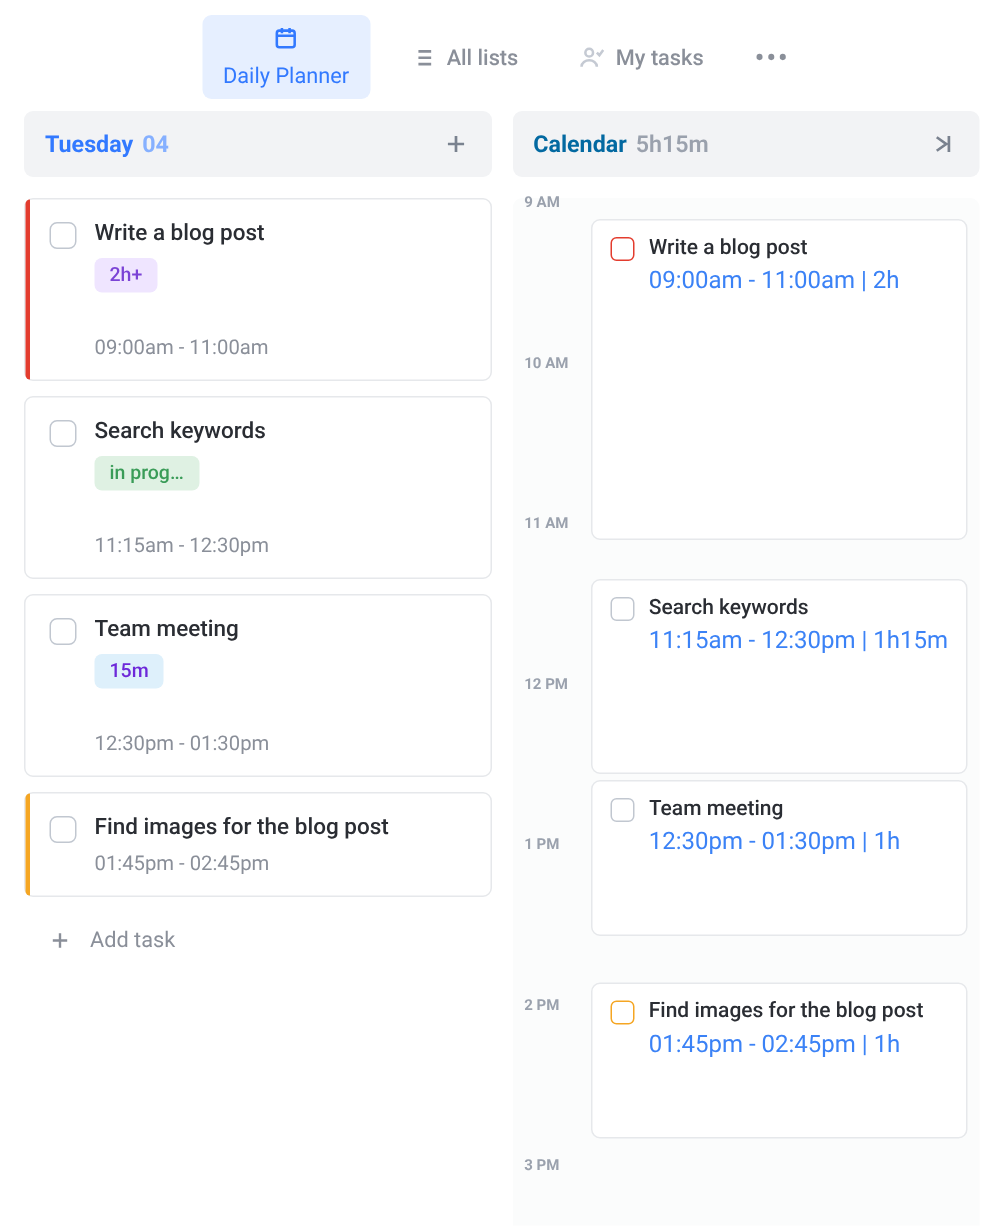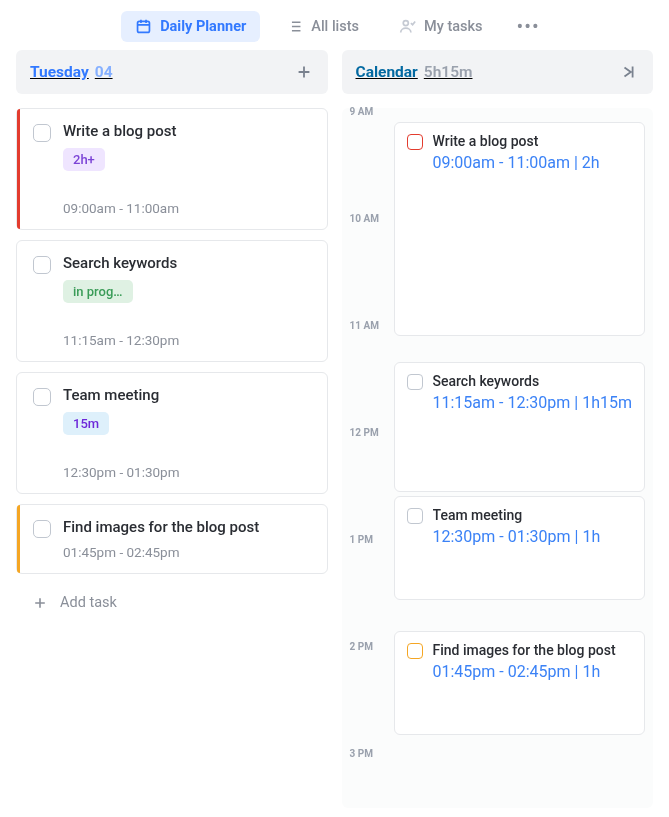--- a/index.html
+++ b/index.html
@@ -1,28 +1,28 @@
 <!DOCTYPE html>
 <html><head>
   <meta charset="utf-8">
   <style>
     * { margin: 0; padding: 0; box-sizing: border-box; font-family: -apple-system, BlinkMacSystemFont, "Segoe UI", Roboto, sans-serif; }
     body { background: #fff; width: 669px; height: 817px; overflow: hidden; }
     
     .top-nav { display: flex; align-items: center; justify-content: center; gap: 12px; padding: 10px 0 8px; }
     .nav-item { display: flex; align-items: center; gap: 8px; padding: 7px 14px; border-radius: 6px; cursor: pointer; color: #8a8f99; font-size: 14.5px; font-weight: 500; }
-    .nav-item.active { background: #e6efff; color: #3279ff; font-weight: 700; }
+    .nav-item.active { background: #e6efff; color: #3279ff; font-weight: 400; flex-direction: column; }
     .nav-icon { display: inline-flex; width: 17px; height: 17px; }
     .more-dots { color: #8a8f99; font-size: 20px; padding: 4px 8px; cursor: pointer; letter-spacing: 1px; }
     
     .main-area { display: flex; gap: 14px; padding: 0 16px; }
     .column { flex: 1; min-width: 0; }
     
     .col-header { display: flex; align-items: center; justify-content: space-between; background: #f2f3f5; border-radius: 6px; padding: 10px 14px; margin-bottom: 14px; height: 44px; }
-    .col-header-left { display: flex; align-items: flex-end; gap: 6px; text-decoration: underline; }
+    .col-header-left { display: flex; align-items: flex-end; gap: 6px; }
     .col-title { font-size: 15.5px; font-weight: 700; color: #0369a1; }
     .col-title.blue { color: #3279ff; }
     .col-sub { font-size: 15.5px; font-weight: 700; color: #86b0ff; }
     .col-sub.gray { color: #9aa1ad; font-weight: 600; }
     .plus-btn, .collapse-btn { width: 20px; height: 20px; display: flex; align-items: center; justify-content: center; color: #7a828f; cursor: pointer; }
     
     .task-card { position: relative; background: #fff; border: 1px solid #e6e8eb; border-radius: 6px; padding: 13px 14px 13px 16px; margin-bottom: 10px; cursor: pointer; }
     .task-accent { position: absolute; left: 0; top: 0; bottom: 0; width: 3px; border-radius: 6px 0 0 6px; }
     .accent-red { background: #e33c2e; }
     .accent-orange { background: #f5a623; }

